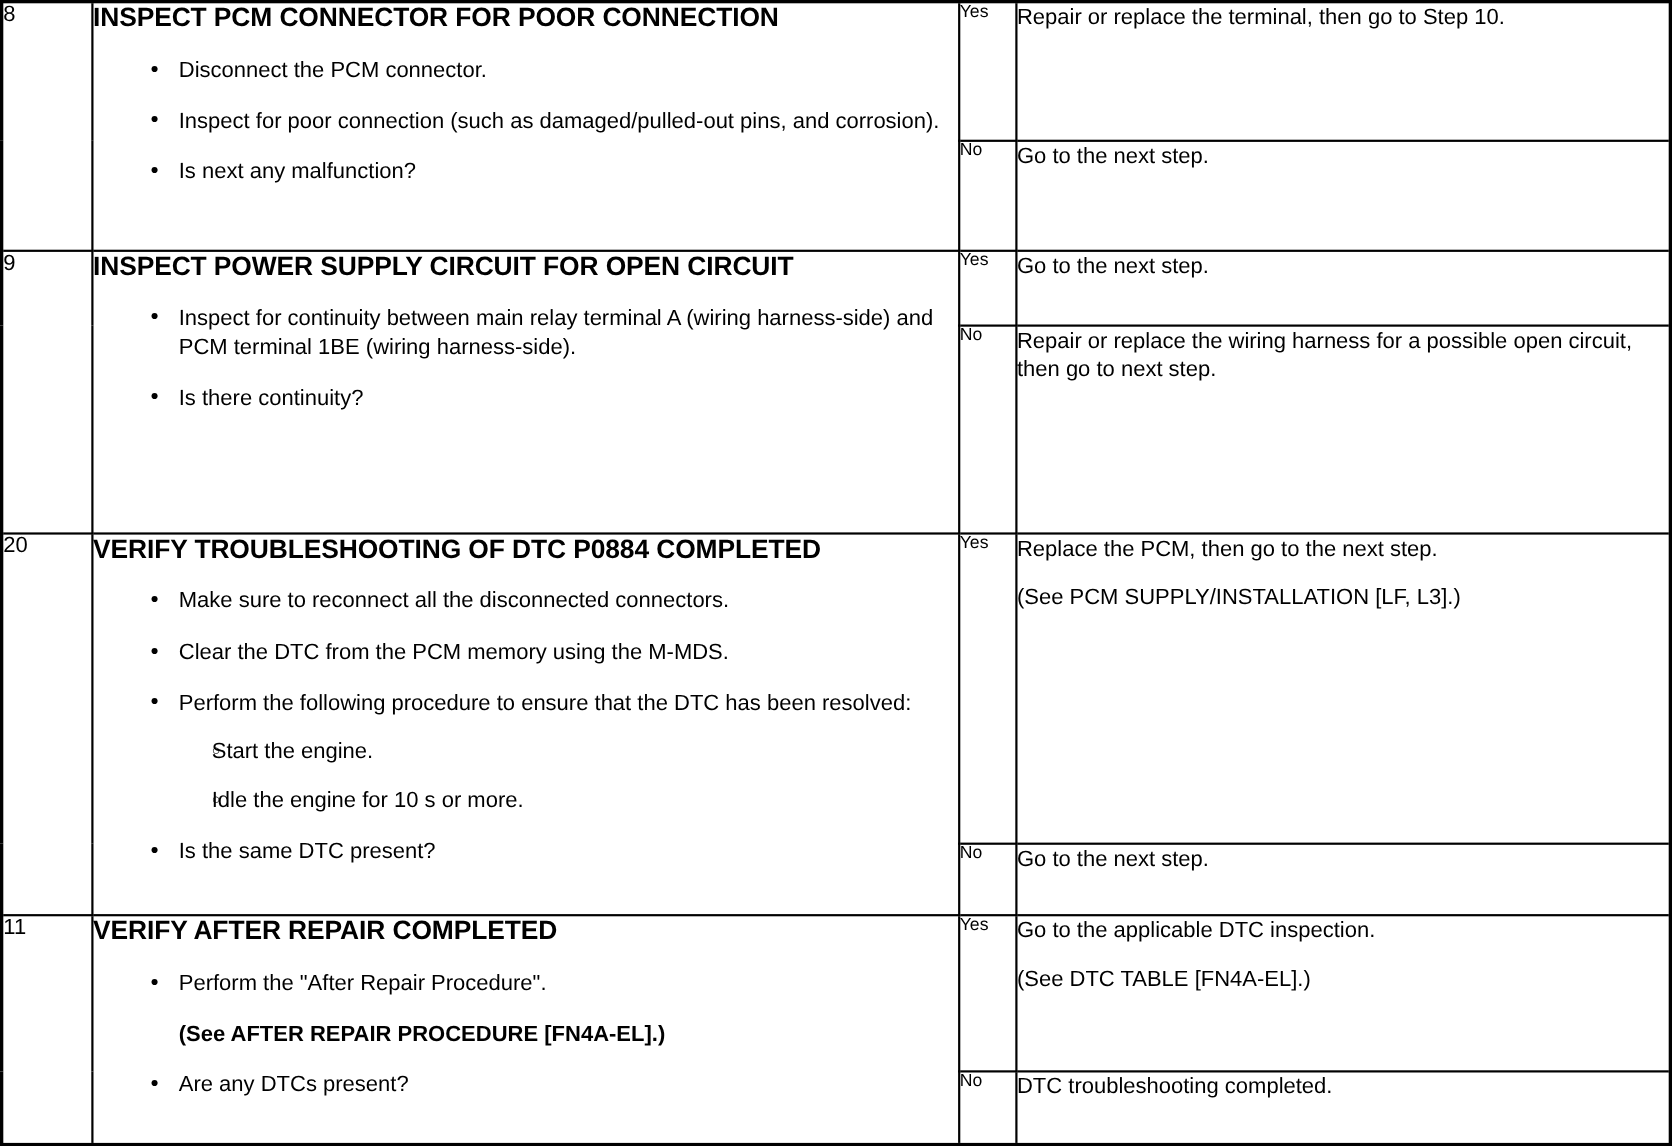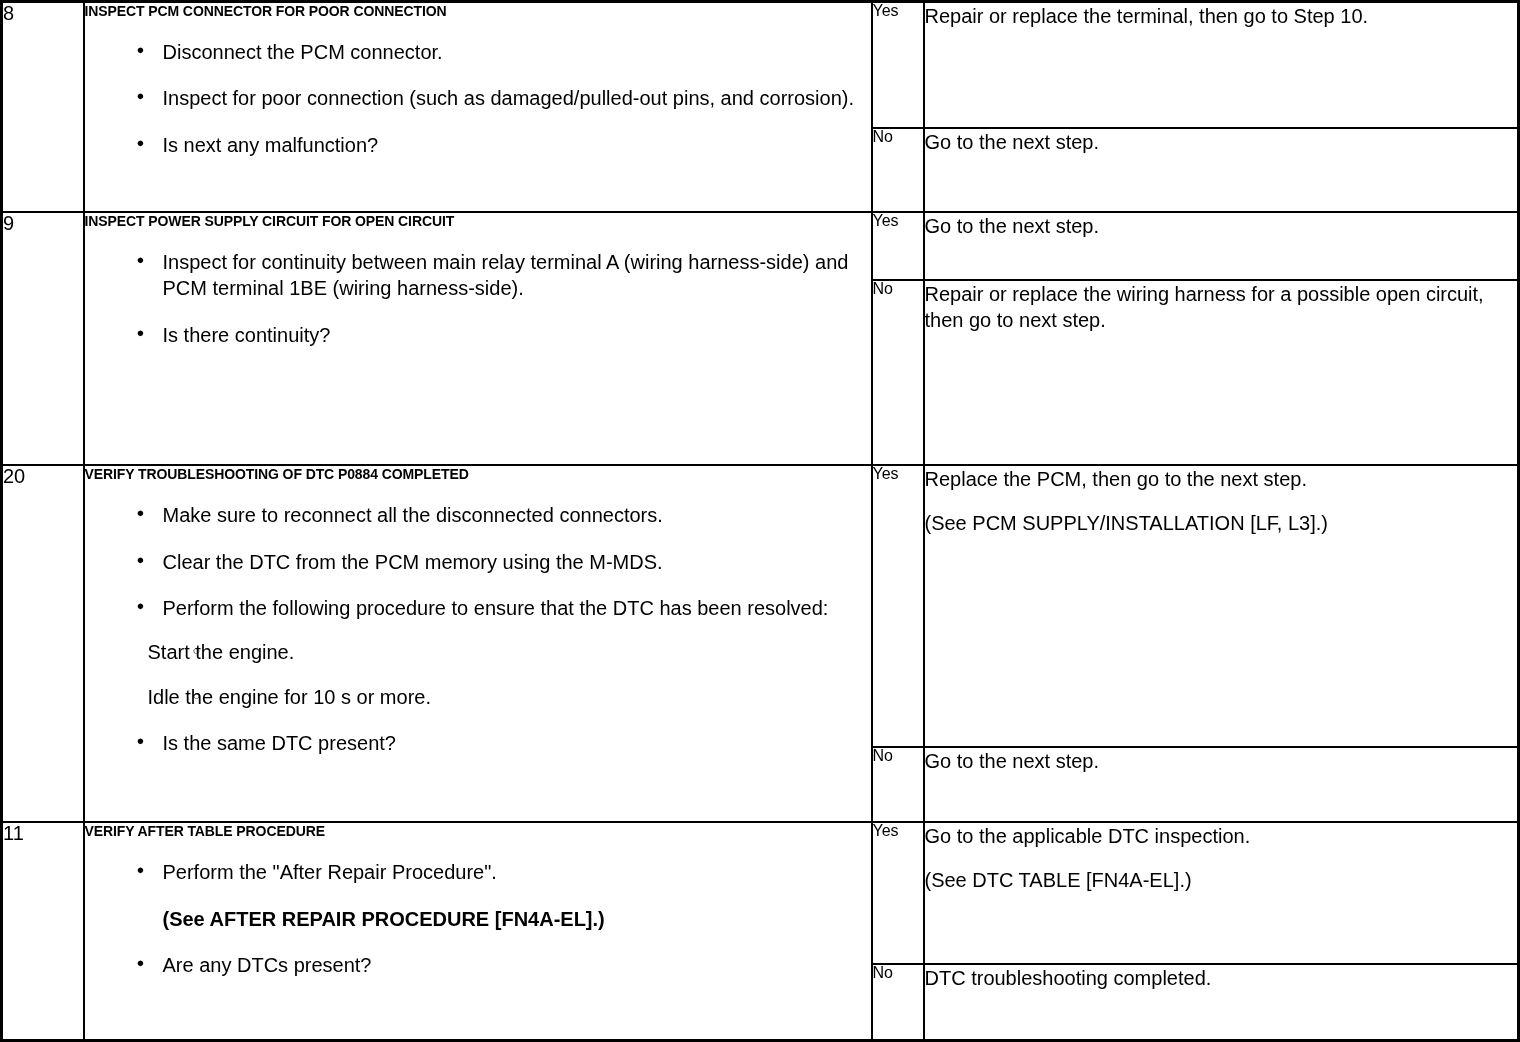--- a/index.html
+++ b/index.html
@@ -42,21 +42,21 @@
     font-size: 20px;
     line-height: 1;
     padding: 8px 0 0 6px;
     font-weight: normal;
   }
   
   .body-cell {
     padding: 7px 10px 10px 6px;
   }
   .step-title {
-    font-size: 14px;
+    font-size: 24px;
     font-weight: bold;
     letter-spacing: -0.1px;
     line-height: 1.15;
     margin: 0 0 4px 0;
     white-space: nowrap;
   }
   ul.bullets {
     list-style: none;
     margin: 0;
     padding: 0;
@@ -71,21 +71,21 @@
   ul.bullets > li.first-b { margin-top: 20px; }
   ul.bullets > li::before {
     content: "\25CF";
     position: absolute;
     left: 52px;
     top: -1px;
     font-size: 13px;
     line-height: 1.9;
   }
   ul.bullets > li.sub {
-    padding-left: 63px;
+    padding-left: 108px;
     margin-top: 18px;
     font-size: 20px;
   }
   ul.bullets > li.sub::before {
     content: "\25CB";
     left: 108px;
     top: 0px;
     font-size: 13px;
     line-height: 1.85;
     font-weight: bold;
@@ -194,21 +194,21 @@
   <tr>
     <td class="yn-cell">No</td>
     <td class="act-cell">
       <p>Go to the next step.</p>
     </td>
   </tr>
 
   <tr>
     <td class="step-num" rowspan="2">11</td>
     <td class="body-cell" rowspan="2">
-      <div class="step-title">VERIFY AFTER TABLE PROCEDURE</div>
+      <div class="step-title">VERIFY AFTER REPAIR COMPLETED</div>
       <ul class="bullets">
         <li class="first-b">
           <span>Perform the "After Repair Procedure".</span>
           <span class="boldref">(See AFTER REPAIR PROCEDURE [FN4A-EL].)</span>
         </li>
         <li>Are any DTCs present?</li>
       </ul>
     </td>
     <td class="yn-cell" style="height:140px">Yes</td>
     <td class="act-cell">

